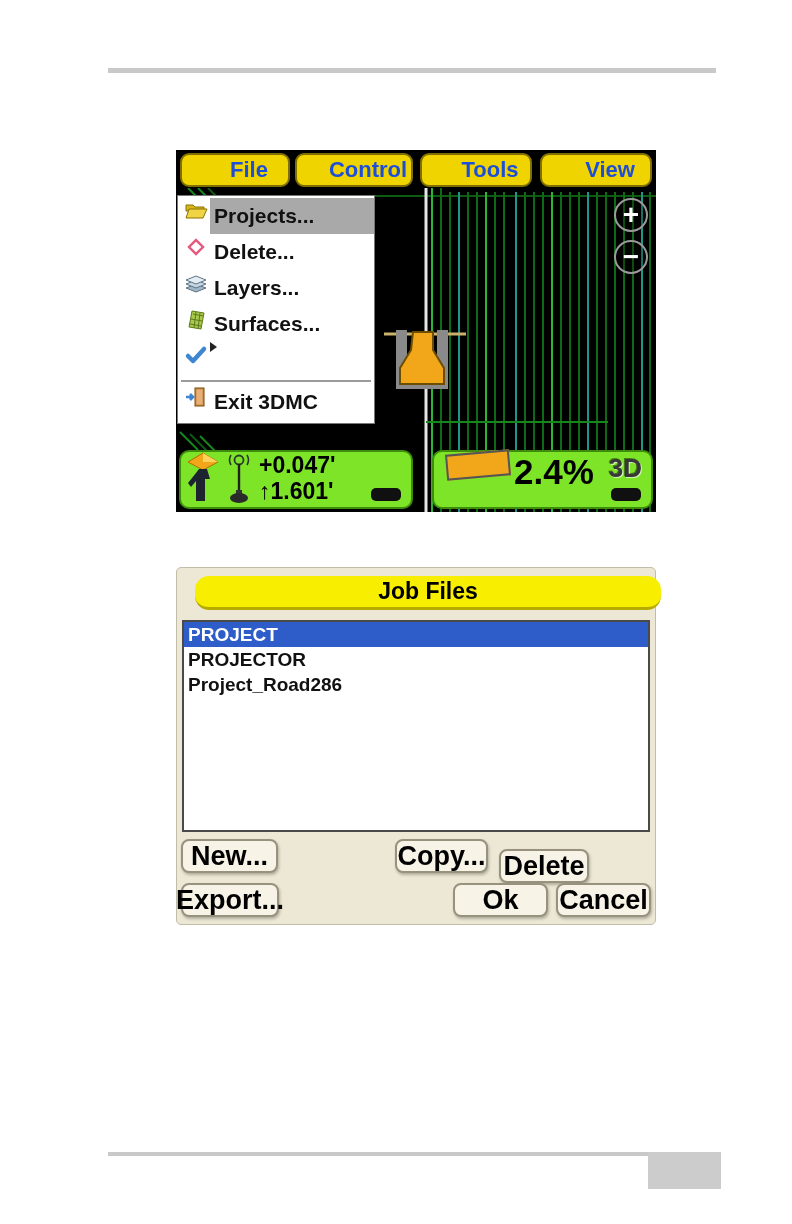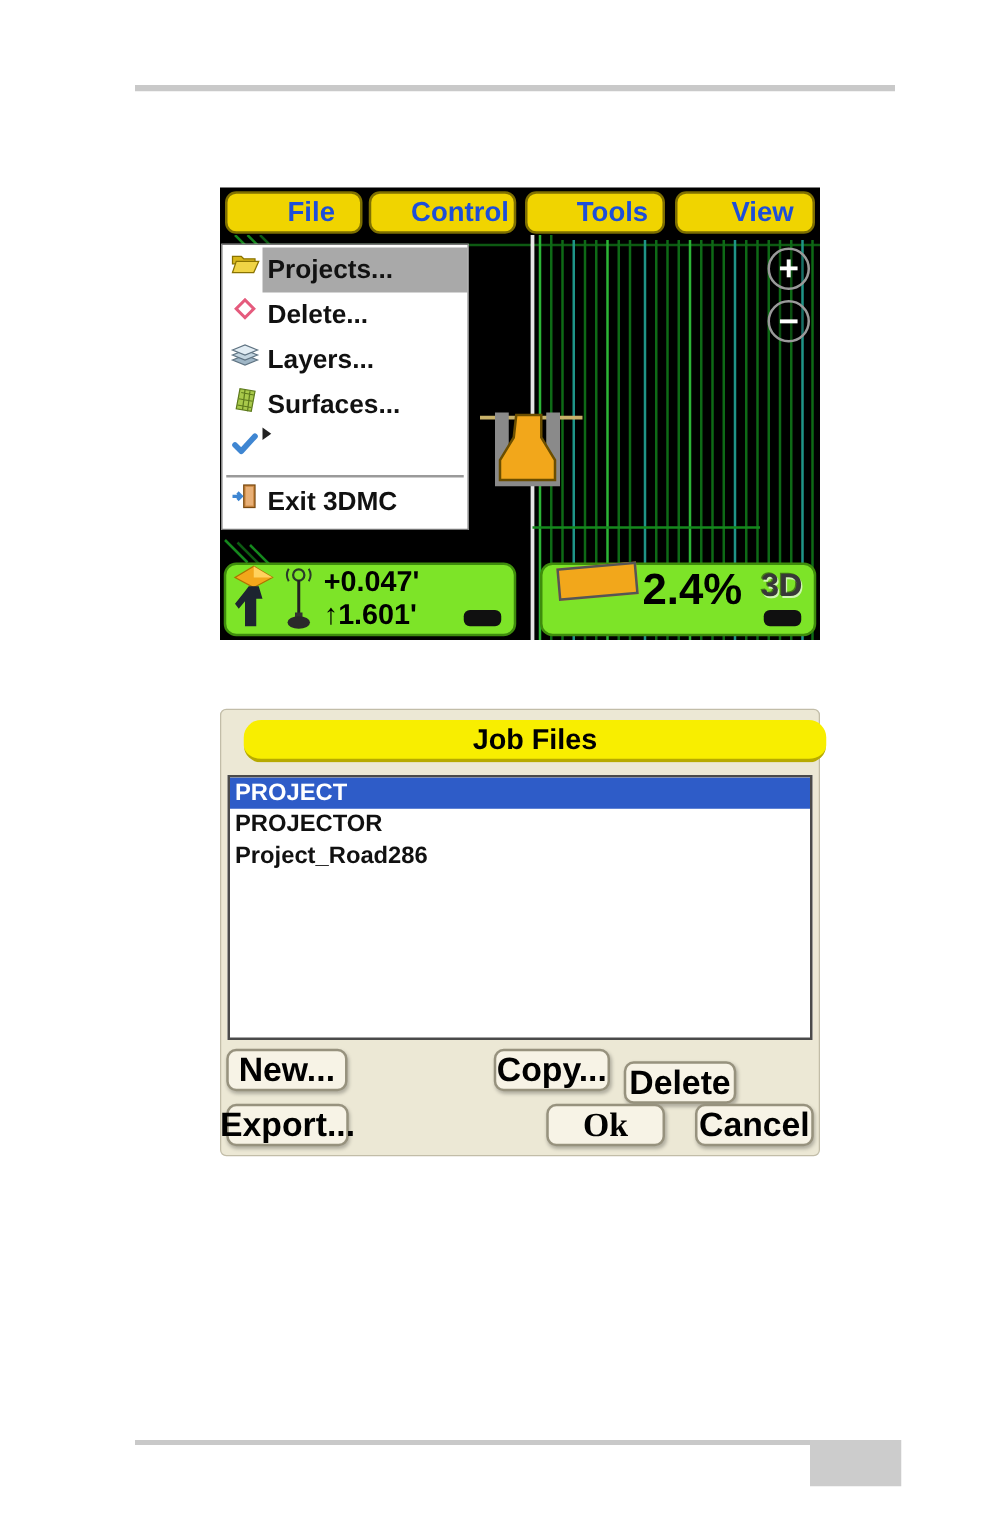--- a/index.html
+++ b/index.html
@@ -45,21 +45,21 @@
   #job-dialog { position: absolute; left: 176px; top: 567px; width: 480px; height: 358px; background: var(--dialog_bg, #ece8d5); border: 1px solid #c2bda8; border-radius: 5px; }
   .jd-title { position: absolute; left: 18px; top: 8px; width: 466px; height: 34px; background: var(--title_yellow, #f8ee00); border-radius: 14px; border-bottom: 3px solid #b7aa00; display: flex; align-items: center; justify-content: center; font-size: 23px; font-weight: bold; color: #000; }
   .jd-list { position: absolute; left: 5px; top: 52px; width: 468px; height: 212px; background: #fff; border: 2px solid #4a4a4a; overflow: hidden; }
   .jd-row { height: 25px; display: flex; align-items: center; padding-left: 4px; font-size: 19px; font-weight: bold; color: #111; }
   .jd-row.selected { background: var(--selection_blue, #2e5cc8); color: #fff; }
   .dlg-btn { position: absolute; height: 34px; background: var(--button_face, #f7f3e6); border: 2px solid #97927e; border-radius: 8px; font-weight: bold; font-size: 27px; color: #000; display: flex; align-items: center; justify-content: center; box-shadow: 1px 2px 3px rgba(0,0,0,0.25); font-family: "Liberation Sans", sans-serif; }
   .btn-new    { left: 4px;   top: 271px; width: 97px; }
   .btn-copy   { left: 218px; top: 271px; width: 93px; }
   .btn-delete { left: 322px; top: 271px; width: 90px; margin-top: 10px; }
   .btn-export { left: 4px;   top: 315px; width: 98px; }
-  .btn-ok     { left: 260px; top: 315px; width: 95px; font-family: Liberation Serif, serif; }
+  .btn-ok     { left: 276px; top: 315px; width: 95px; }
   .btn-cancel { left: 379px; top: 315px; width: 95px; }
 </style>
 </head>
 <body>
 
 <div class="header-rule"></div>
 
 <div id="mc-screen">
 
   <svg id="map-svg" viewBox="0 0 480 324" aria-hidden="true">

